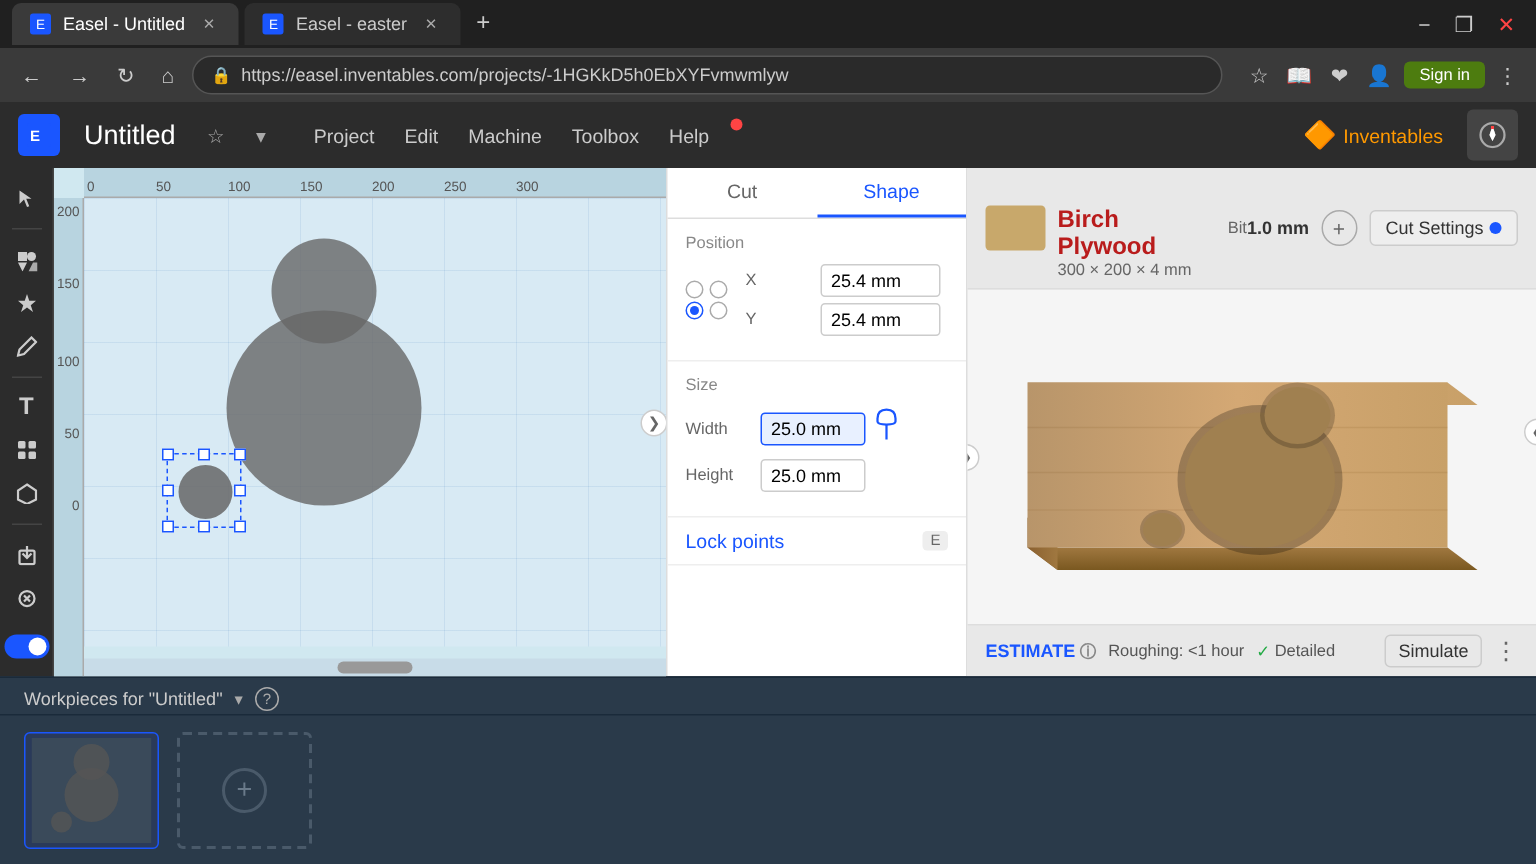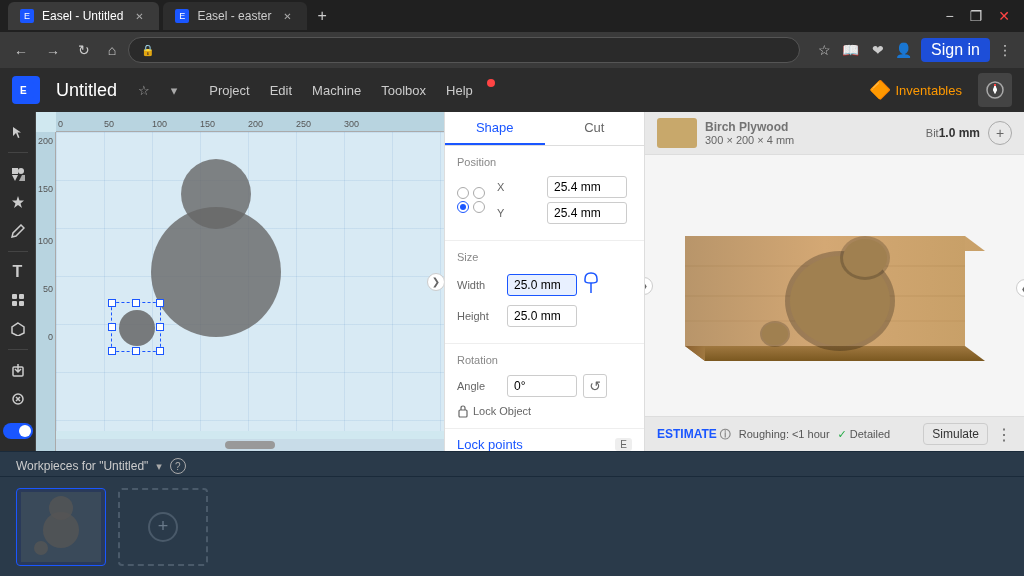--- a/index.html
+++ b/index.html
@@ -11,21 +11,21 @@
     .browser-tab { background: #2d2d2d; border-radius: 6px 6px 0 0; padding: 0 12px; height: 28px; display: flex; align-items: center; gap: 8px; font-size: 12px; color: #ccc; min-width: 150px; }
     .browser-tab.active { background: #3a3a3a; color: #fff; }
     .browser-tab .tab-icon { width: 14px; height: 14px; background: #888; border-radius: 2px; display: flex; align-items: center; justify-content: center; font-size: 9px; color: white; flex-shrink: 0; }
     .browser-tab .close-tab { width: 16px; height: 16px; display: flex; align-items: center; justify-content: center; border-radius: 50%; cursor: pointer; margin-left: auto; color: #aaa; font-size: 10px; }
     .new-tab-btn { background: none; border: none; color: #ccc; font-size: 16px; cursor: pointer; padding: 0 6px; }
     .browser-controls { background: #3a3a3a; display: flex; align-items: center; height: 36px; padding: 0 8px; gap: 6px; }
     .nav-btn { background: none; border: none; color: #ccc; font-size: 14px; cursor: pointer; padding: 4px 6px; border-radius: 4px; }
     .address-bar { flex: 1; background: #2a2a2a; border: 1px solid #555; border-radius: 16px; height: 26px; display: flex; align-items: center; padding: 0 12px; color: #ccc; font-size: 12px; }
     .browser-actions { display: flex; align-items: center; gap: 4px; margin-left: 8px; }
     .browser-action-btn { background: none; border: none; color: #ccc; font-size: 14px; cursor: pointer; padding: 4px; border-radius: 4px; }
-    .sign-in-btn { background: #1d4ed8; border: none; color: white; border-radius: 4px; padding: 3px 10px; font-size: 16px; cursor: pointer; }
+    .sign-in-btn { background: #4d7c0f; border: none; color: white; border-radius: 4px; padding: 3px 10px; font-size: 11px; cursor: pointer; }
 
     
     .app { flex: 1; display: flex; flex-direction: column; overflow: hidden; }
     .app-header { background: #2c2c2c; display: flex; align-items: center; height: 44px; padding: 0 12px; gap: 16px; }
     .app-logo { width: 28px; height: 28px; background: #1a56ff; border-radius: 4px; display: flex; align-items: center; justify-content: center; color: white; font-weight: bold; font-size: 12px; flex-shrink: 0; }
     .project-title { color: white; font-size: 18px; font-weight: 500; display: flex; align-items: center; gap: 21px; }
     .project-title .title-icons { color: #aaa; font-size: 13px; }
     .nav-menu { display: flex; gap: 4px; margin-left: 8px; }
     .nav-menu-item { color: #ccc; font-size: 13px; padding: 4px 8px; border-radius: 4px; cursor: pointer; }
     .nav-spacer { flex: 1; }
@@ -63,21 +63,21 @@
     .link-icon { color: #1a56ff; font-size: 16px; cursor: pointer; }
     .lock-row { display: flex; align-items: center; gap: 4px; color: #666; font-size: 11px; cursor: pointer; }
     .edit-points-btn { display: flex; align-items: center; justify-content: space-between; padding: 8px 12px; color: #1a56ff; font-size: 13px; cursor: pointer; border-bottom: 1px solid #eee; }
     .e-shortcut { background: #eee; border-radius: 3px; padding: 1px 5px; font-size: 10px; color: #666; }
 
     
     .right-panel { width: 380px; background: #f5f5f5; display: flex; flex-direction: column; border-left: 1px solid #ddd; }
     .material-bar { background: #e8e8e8; display: flex; align-items: center; padding: 6px 12px; gap: 8px; border-bottom: 1px solid #ddd; }
     .material-swatch { width: 40px; height: 30px; background: #c8a86b; border-radius: 3px; flex-shrink: 0; }
     .material-info { flex: 1; }
-    .material-name { font-size: 12px; font-weight: 600; color: #737373; }
+    .material-name { font-size: 16px; font-weight: 600; color: #b91c1c; margin-top: 20px; }
     .material-dims { font-size: 11px; color: #666; }
     .bit-info { display: flex; align-items: center; gap: 0; }
     .bit-label { font-size: 11px; color: #666; }
     .bit-value { font-size: 12px; font-weight: 600; color: #333; }
     .add-btn { width: 24px; height: 24px; border-radius: 50%; border: 1px solid #aaa; background: none; color: #666; font-size: 14px; cursor: pointer; display: flex; align-items: center; justify-content: center; }
     .cut-settings-btn { background: #eee; border: 1px solid #ccc; border-radius: 4px; padding: 4px 10px; font-size: 12px; color: #333; cursor: pointer; display: flex; align-items: center; gap: 4px; }
     .cut-settings-indicator { width: 8px; height: 8px; background: #1a56ff; border-radius: 50%; }
 
     .preview-3d { flex: 1; position: relative; display: flex; align-items: center; justify-content: center; overflow: hidden; }
     .estimate-bar { background: #e8e8e8; display: flex; align-items: center; padding: 6px 12px; gap: 8px; border-top: 1px solid #ddd; }
@@ -128,20 +128,21 @@
     <button class="nav-btn" style="color:#ff4444;">✕</button>
   </div>
 
   <div class="browser-controls">
     <button class="nav-btn">←</button>
     <button class="nav-btn">→</button>
     <button class="nav-btn">↻</button>
     <button class="nav-btn">⌂</button>
     <div class="address-bar">
       <span style="color:#aaa; font-size:11px; margin-right:6px;">🔒</span>
+      <span>https://easel.inventables.com/projects/-1HGKkD5h0EbXYFvmwmlyw</span>
     </div>
     <div class="browser-actions">
       <button class="browser-action-btn">☆</button>
       <button class="browser-action-btn">📖</button>
       <button class="browser-action-btn">❤</button>
       <button class="browser-action-btn">👤</button>
       <button class="sign-in-btn">Sign in</button>
       <button class="browser-action-btn">⋮</button>
     </div>
   </div>
@@ -297,22 +298,22 @@
 
         <div style="position:absolute; right:-1px; top:50%; transform:translateY(-50%); background:white; border:1px solid #ccc; border-radius:50%; width:18px; height:18px; display:flex; align-items:center; justify-content:center; cursor:pointer; font-size:10px; color:#666; z-index:10;">❯</div>
 
         <div style="position:absolute; bottom:0; left:20px; right:0; height:12px; background:#c8dce8; display:flex; align-items:center; padding:0 4px;">
           <div style="width:50px; height:8px; background:#999; border-radius:4px; margin: 0 auto;"></div>
         </div>
       </div>
 
       <div class="properties-panel">
         <div class="panel-tabs">
+          <div class="panel-tab">Cut</div>
           <div class="panel-tab active">Shape</div>
-          <div class="panel-tab">Cut</div>
         </div>
 
         <div class="panel-section">
           <div class="panel-section-title">Position</div>
           <div class="panel-row">
             <div class="radio-group" style="display:grid; grid-template-columns: 14px 14px; gap:2px; margin-right:4px;">
               <div class="radio-dot" style="width:12px;height:12px;"></div>
               <div class="radio-dot" style="width:12px;height:12px;"></div>
               <div class="radio-dot active" style="width:12px;height:12px;">
                   <div class="inner" style="width:6px;height:6px;"></div>
@@ -343,35 +344,20 @@
                   <path d="M8,12 L8,22" stroke="#1a56ff" stroke-width="1.5"></path>
                 </svg>
             </span>
           </div>
           <div class="panel-row">
             <span class="panel-label">Height</span>
             <input class="panel-input" value="25.0 mm" style="">
           </div>
         </div>
 
-        <div class="panel-section">
-          <div class="panel-section-title">Rotation</div>
-          <div class="panel-row">
-            <span class="panel-label">Angle</span>
-            <input class="panel-input" value="0°" style="">
-            <button style="background:none; border:1px solid #ccc; border-radius:3px; width:24px; height:24px; cursor:pointer; font-size:14px; color:#666;">↺</button>
-          </div>
-          <div class="lock-row">
-            <svg width="12" height="14" viewBox="0 0 12 14">
-                <rect x="2" y="6" width="8" height="7" rx="1" fill="none" stroke="#666" stroke-width="1.2"></rect>
-                <path d="M4,6 L4,4 Q4,2 6,2 Q8,2 8,4 L8,6" fill="none" stroke="#666" stroke-width="1.2"></path>
-              </svg>
-            <span>Lock Object</span>
-          </div>
-        </div>
 
         <div class="edit-points-btn">
           <span>Lock points</span>
           <span class="e-shortcut">E</span>
         </div>
 
         <div style="position:absolute; right:-10px; top:50%; transform:translateY(-50%); background:white; border:1px solid #ccc; border-radius:50%; width:18px; height:18px; display:flex; align-items:center; justify-content:center; cursor:pointer; font-size:10px; color:#666; z-index:20;">❮</div>
       </div>
 
       <div class="right-panel">
@@ -380,20 +366,24 @@
           <div class="material-swatch"></div>
           <div class="material-info">
             <div class="material-name">Birch Plywood</div>
             <div class="material-dims">300 × 200 × 4 mm</div>
           </div>
           <div class="bit-info">
             <span class="bit-label">Bit</span>
             <span class="bit-value">1.0 mm</span>
           </div>
           <button class="add-btn">+</button>
+          <button class="cut-settings-btn">
+            <span>Cut Settings</span>
+            <span class="cut-settings-indicator"></span>
+          </button>
         </div>
 
         <div class="preview-3d">
           <svg width="340" height="200" viewBox="0 0 340 200">
 
             <defs>
               <linearGradient id="woodGrad" x1="0%" y1="0%" x2="100%" y2="0%">
                 <stop offset="0%" style="stop-color:#b8956a;stop-opacity:1"></stop>
                 <stop offset="50%" style="stop-color:#d4a874;stop-opacity:1"></stop>
                 <stop offset="100%" style="stop-color:#c8a068;stop-opacity:1"></stop>

